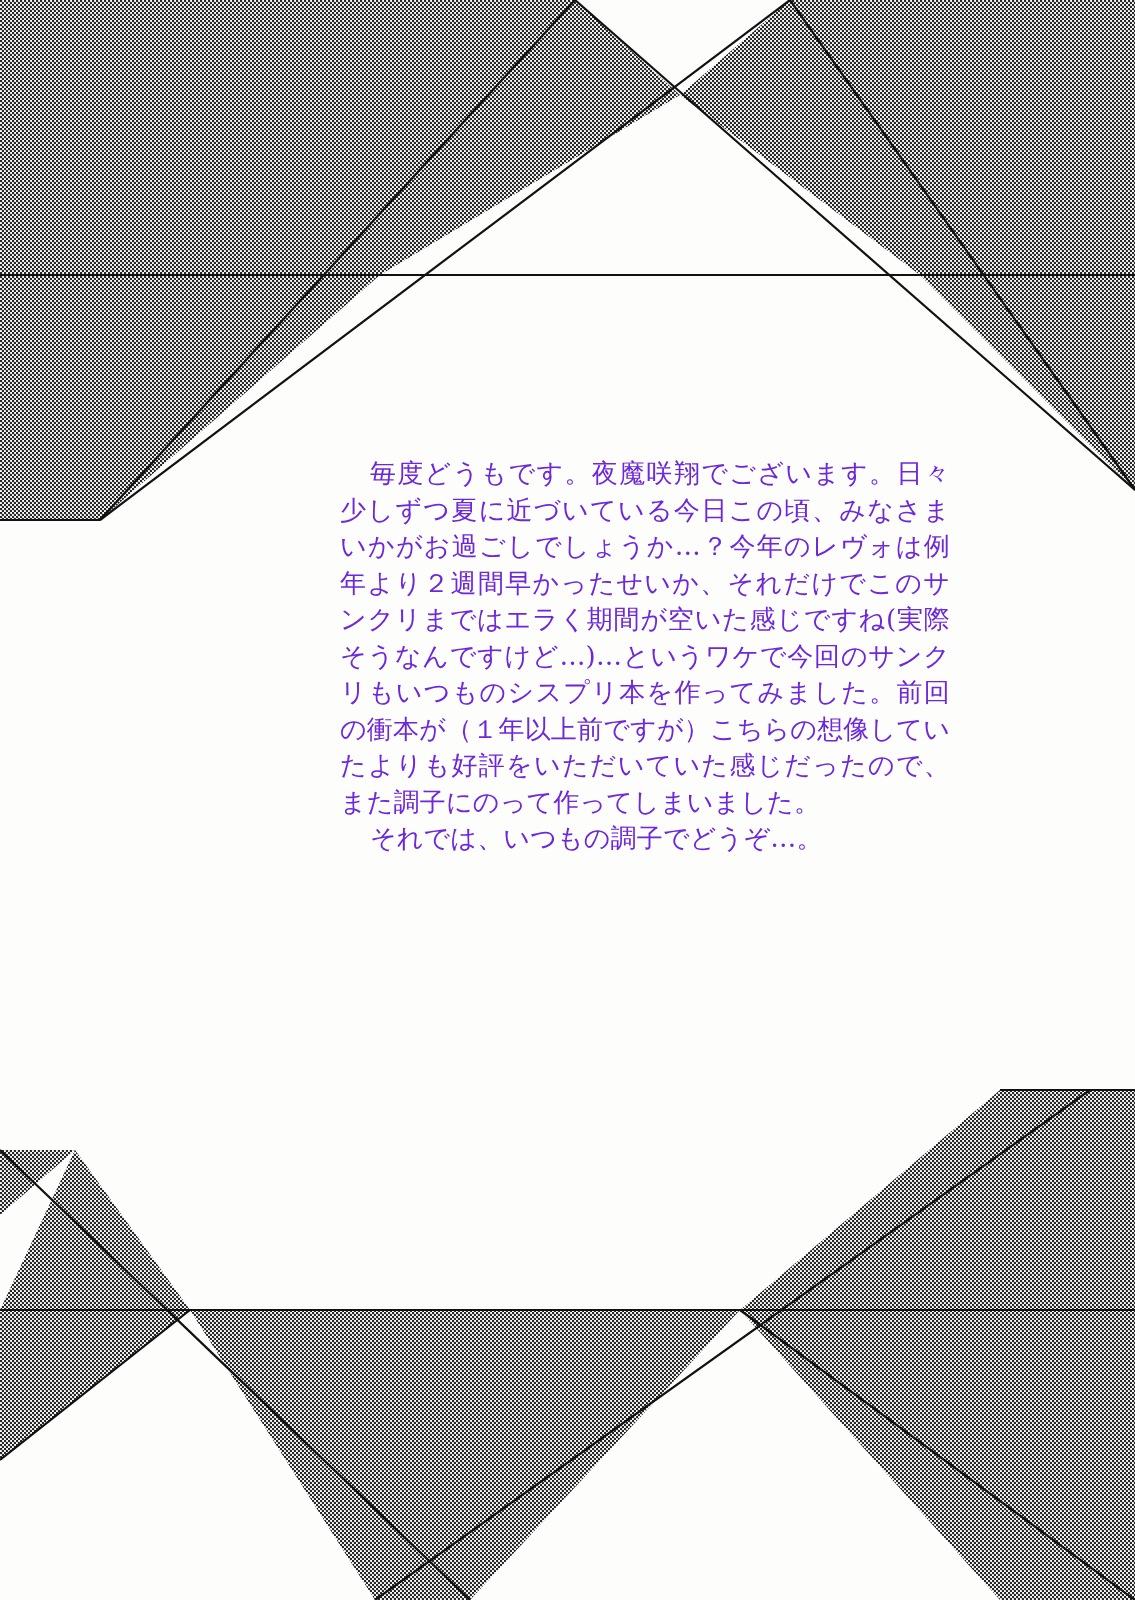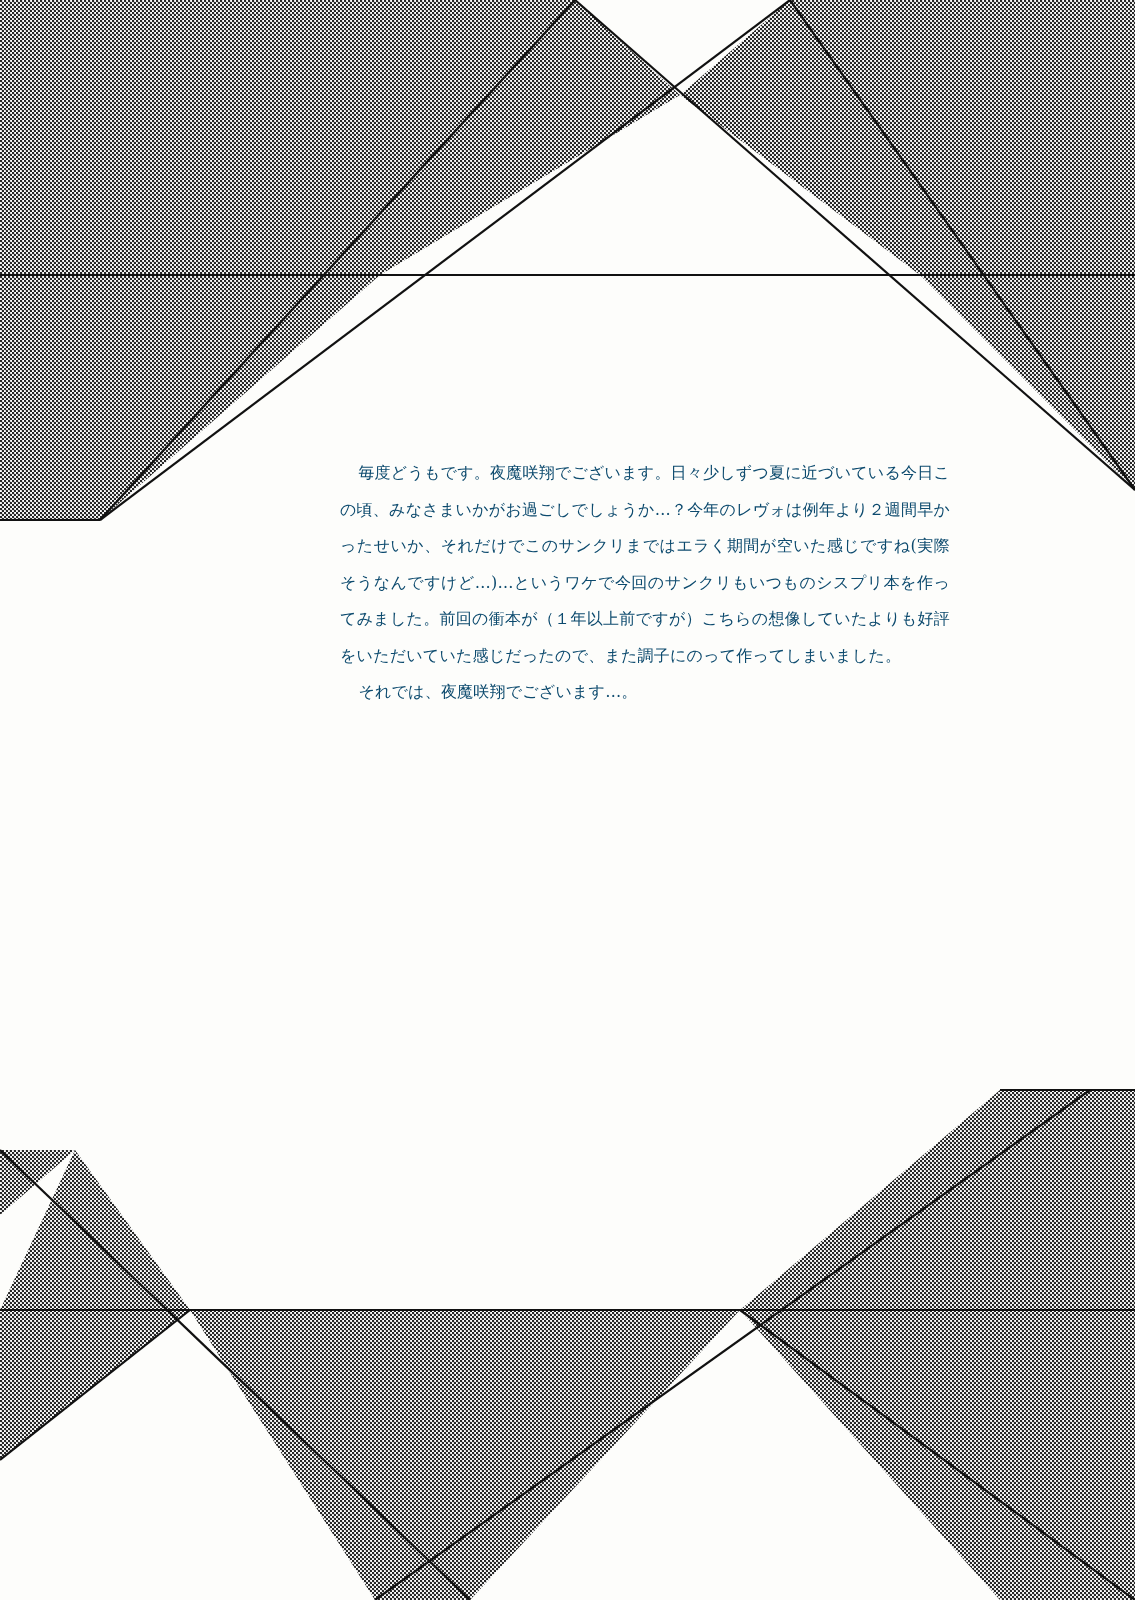--- a/index.html
+++ b/index.html
@@ -21,23 +21,23 @@
     top: 0;
     width: 1135px;
     height: 1600px;
   }
   #text-block {
     position: absolute;
     left: 340px;
     top: 455px;
     width: 610px;
     font-family: "DejaVu Serif", serif;
-    font-size: 16px;
+    font-size: 26px;
     line-height: 36.5px;
-    color: #0c4a6e;
+    color: #6d28d9;
     letter-spacing: 0.2px;
     text-align: justify;
     text-justify: inter-character;
   }
   #text-block p {
     margin: 0;
     text-indent: 1.15em;
   }
   .halftone {
     fill: url(#dots);
@@ -90,16 +90,16 @@
         <path d="M1090,1090 L375,1600"></path>
         <path d="M0,1460 L190,1310"></path>
         <path d="M1135,1090 L1000,1090"></path>
         <path d="M1135,1600 L740,1310"></path>
       </g>
     </g>
   </svg>
 
   <div id="text-block">
     <p>毎度どうもです。夜魔咲翔でございます。日々少しずつ夏に近づいている今日この頃、みなさまいかがお過ごしでしょうか…？今年のレヴォは例年より２週間早かったせいか、それだけでこのサンクリまではエラく期間が空いた感じですね(実際そうなんですけど…)…というワケで今回のサンクリもいつものシスプリ本を作ってみました。前回の衝本が（１年以上前ですが）こちらの想像していたよりも好評をいただいていた感じだったので、また調子にのって作ってしまいました。</p>
-    <p>それでは、夜魔咲翔でございます…。</p>
+    <p>それでは、いつもの調子でどうぞ…。</p>
   </div>
 
 </div>
 
 </body></html>

